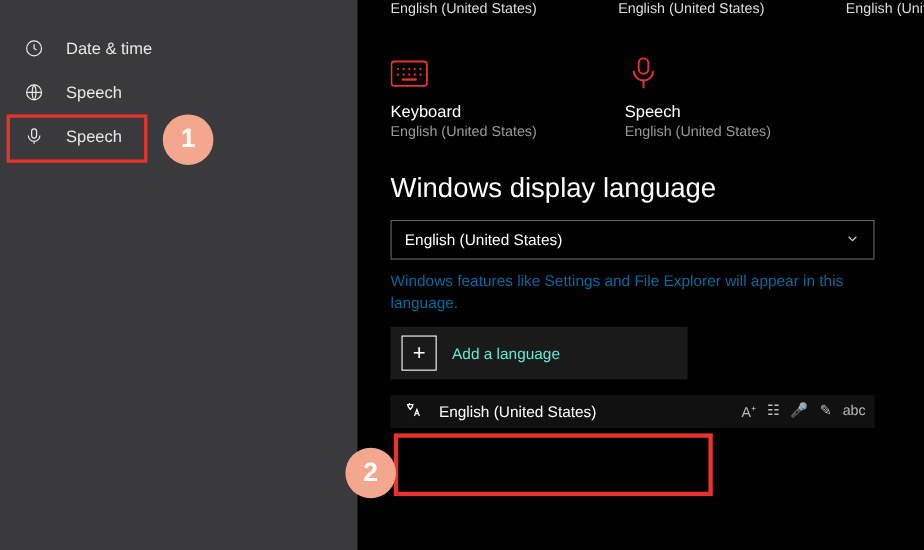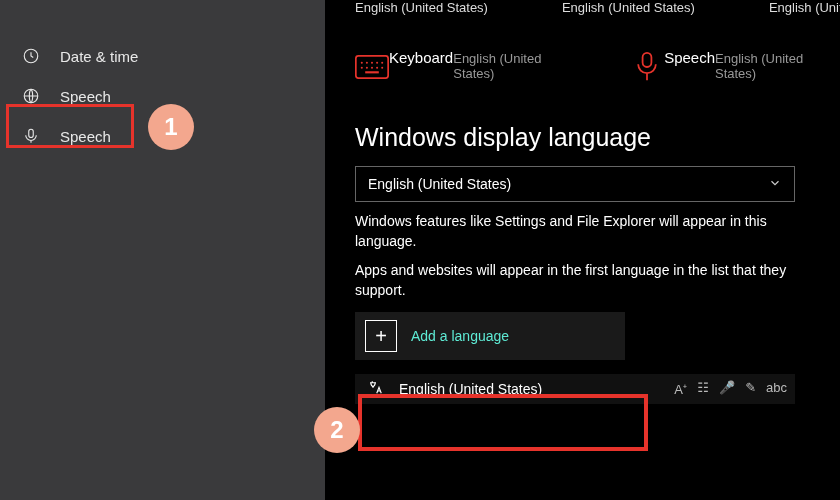--- a/index.html
+++ b/index.html
@@ -10,21 +10,21 @@
     background: #000;
     color: #fff;
     overflow: hidden;
     display: flex;
     position: relative;
   }
   .sidebar {
     width: 325px;
     height: 100%;
     background: #3a3a3c;
-    padding-top: 36px;
+    padding-top: 24px;
     position: relative;
     z-index: 1;
   }
   .sidebar-item {
     display: flex;
     align-items: center;
     height: 40px;
     padding-left: 20px;
     color: #e8e8e8;
     font-size: 15px;
@@ -78,20 +78,21 @@
     color: #ddd;
     white-space: nowrap;
   }
   .device-row {
     display: flex;
     gap: 80px;
     margin-top: 34px;
   }
   .device {
     display: flex;
+    flex-direction: column;
     align-items: flex-start;
   }
   .device-icon-wrap {
     height: 36px;
     display: flex;
     align-items: center;
     margin-bottom: 8px;
   }
   .device-icon-wrap svg { width: 34px; height: 30px; }
   .device-title { font-size: 15px; color: #fff; }
@@ -107,21 +108,21 @@
     align-items: center;
     justify-content: space-between;
     padding: 0 12px;
     font-size: 14px;
     color: #fff;
     cursor: pointer;
   }
   .select .chev svg { width: 14px; height: 14px; stroke: #ccc; }
   .helper {
     font-size: 14px;
-    color: #ffffff;
+    color: #0369a1;
     margin-top: 10px;
     line-height: 1.4;
     max-width: 440px;
   }
   .add-lang {
     margin-top: 12px;
     width: 270px;
     height: 48px;
     background: #1a1a1a;
     display: flex;
@@ -249,21 +250,20 @@
   <div class="select">
     <span>English (United States)</span>
     <span class="chev">
       <svg viewBox="0 0 24 24" fill="none" stroke-width="2">
           <path d="M6 9l6 6 6-6"></path>
         </svg>
     </span>
   </div>
   <p class="helper">Windows features like Settings and File Explorer will appear in this language.</p>
 
-  <p class="helper">Apps and websites will appear in the first language in the list that they support.</p>
 
   <div class="add-lang">
     <div class="plus">+</div>
     <span class="add-lang-label">Add a language</span>
   </div>
 
   <div class="lang-row">
     <span class="lr-icon">
       <svg viewBox="0 0 24 24" stroke-width="1.5">
           <path d="M4 5h8M7 3v2M5 5c0 4 4 6 4 6M11 5c0 4-4 6-4 6"></path>

